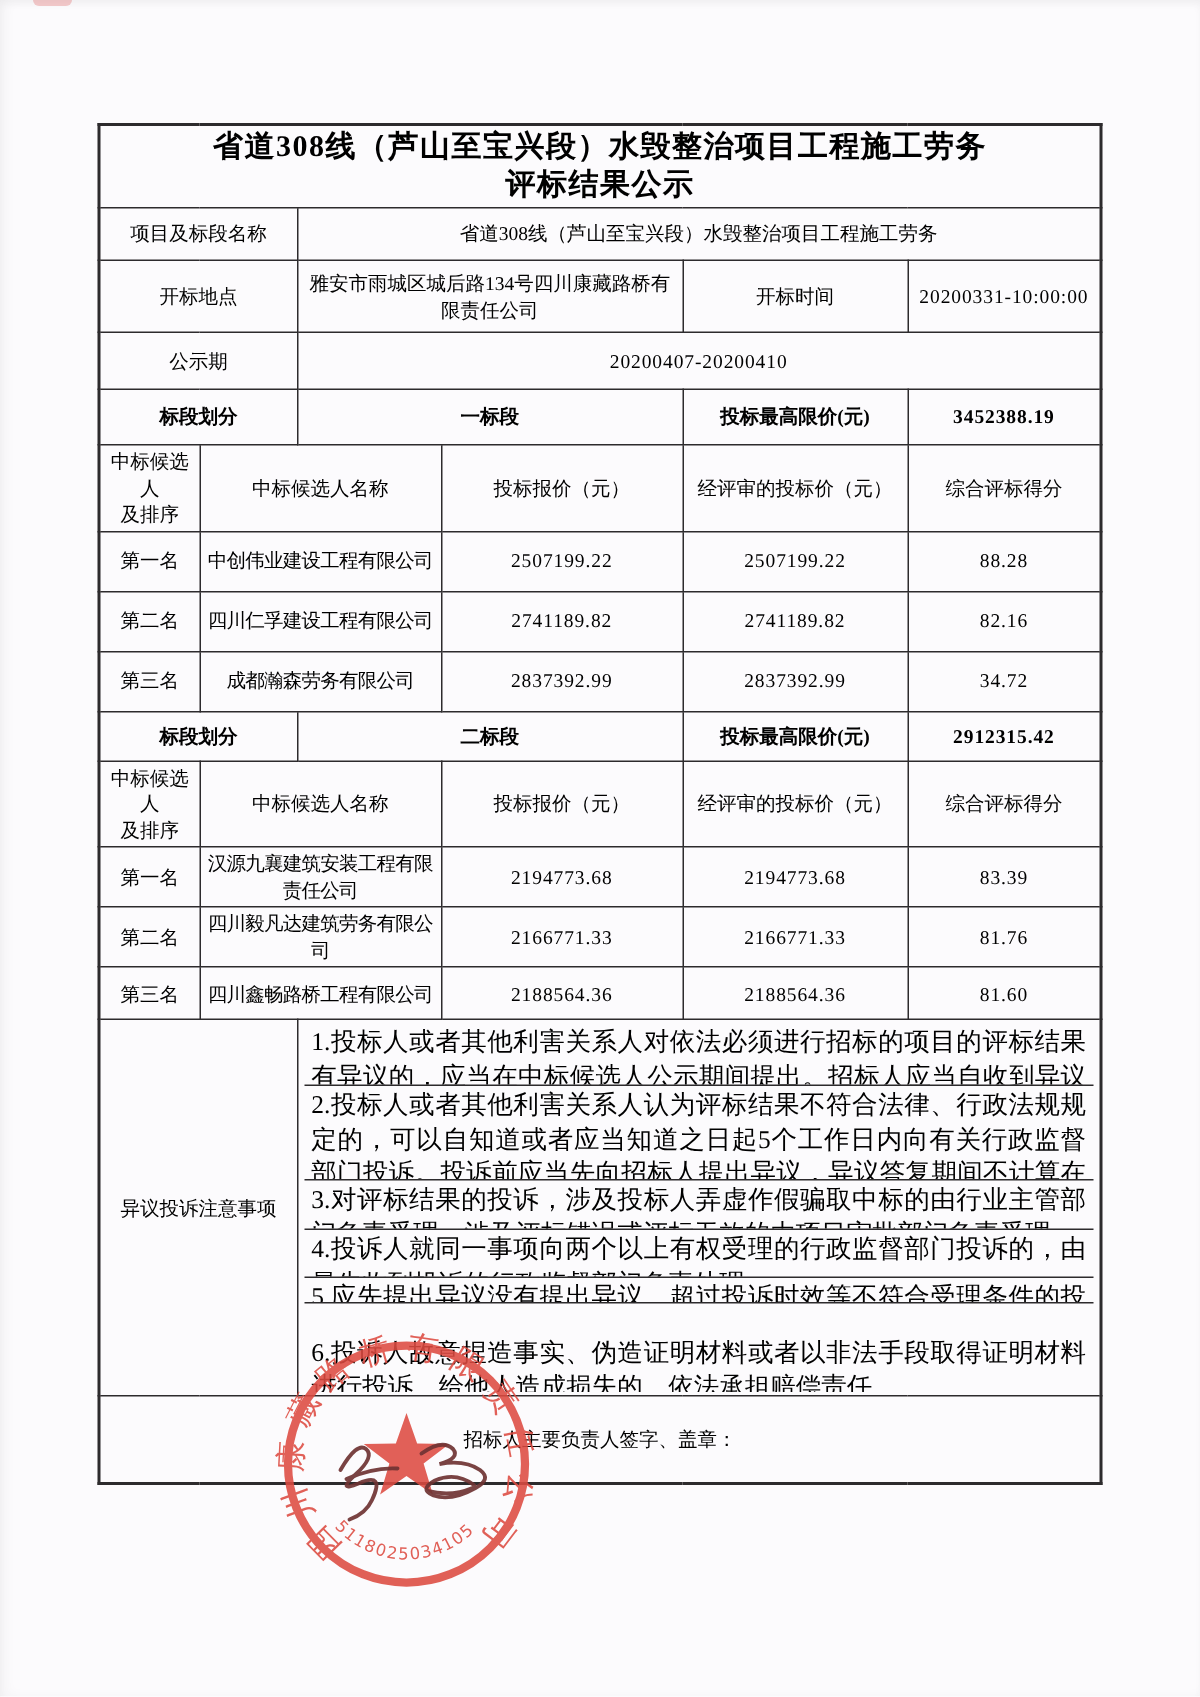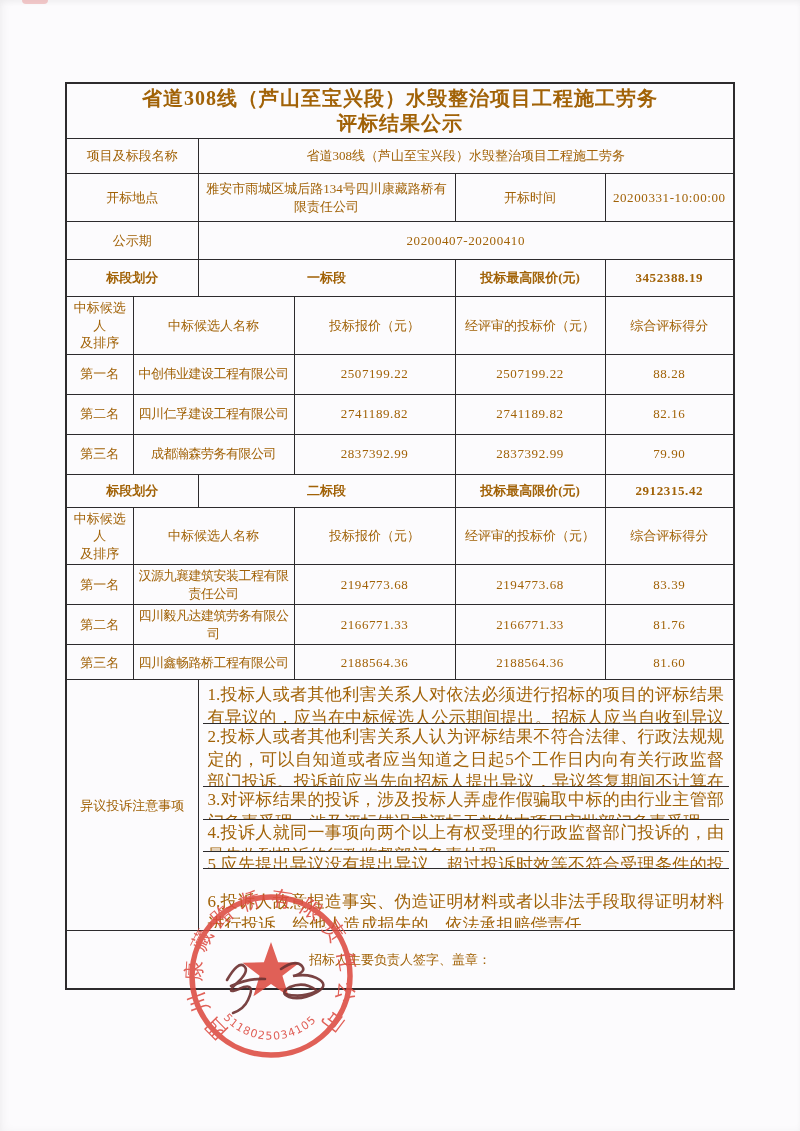--- a/index.html
+++ b/index.html
@@ -2,21 +2,21 @@
 <html><head>
 <meta charset="utf-8">
 <style>
   html,body{margin:0;padding:0;background:#ffffff;}
   .page{
     position:relative;
     width:800px;height:1131px;
     background:#fcfbfd;
     overflow:hidden;
     font-family:"Liberation Serif","DejaVu Serif",serif;
-    color:#a16207;
+    color:#000000;
     box-shadow:inset 4px 0 8px rgba(0,0,0,0.035), inset 0 3px 5px rgba(0,0,0,0.03);
   }
   .scan-mark{
     position:absolute;left:22px;top:0;width:26px;height:4px;
     background:rgba(225,110,110,0.35);border-radius:0 0 4px 4px;
   }
   table.doc{
     position:absolute;left:65px;top:82px;width:668px;
     border-collapse:collapse;table-layout:fixed;
     border:2.5px solid #2d2b2d;
@@ -141,21 +141,21 @@
       <td colspan="2" class="name-cell">四川仁孚建设工程有限公司</td>
       <td class="num">2741189.82</td>
       <td class="num">2741189.82</td>
       <td class="num">82.16</td>
     </tr>
     <tr class="r-b40">
       <td>第三名</td>
       <td colspan="2" class="name-cell">成都瀚森劳务有限公司</td>
       <td class="num">2837392.99</td>
       <td class="num">2837392.99</td>
-      <td class="num">79.90</td>
+      <td class="num">34.72</td>
     </tr>
 
     <tr class="r-div2 bold-row">
       <td colspan="2">标段划分</td>
       <td colspan="2">二标段</td>
       <td>投标最高限价(元)</td>
       <td class="num">2912315.42</td>
     </tr>
 
     <tr class="r-head2">

